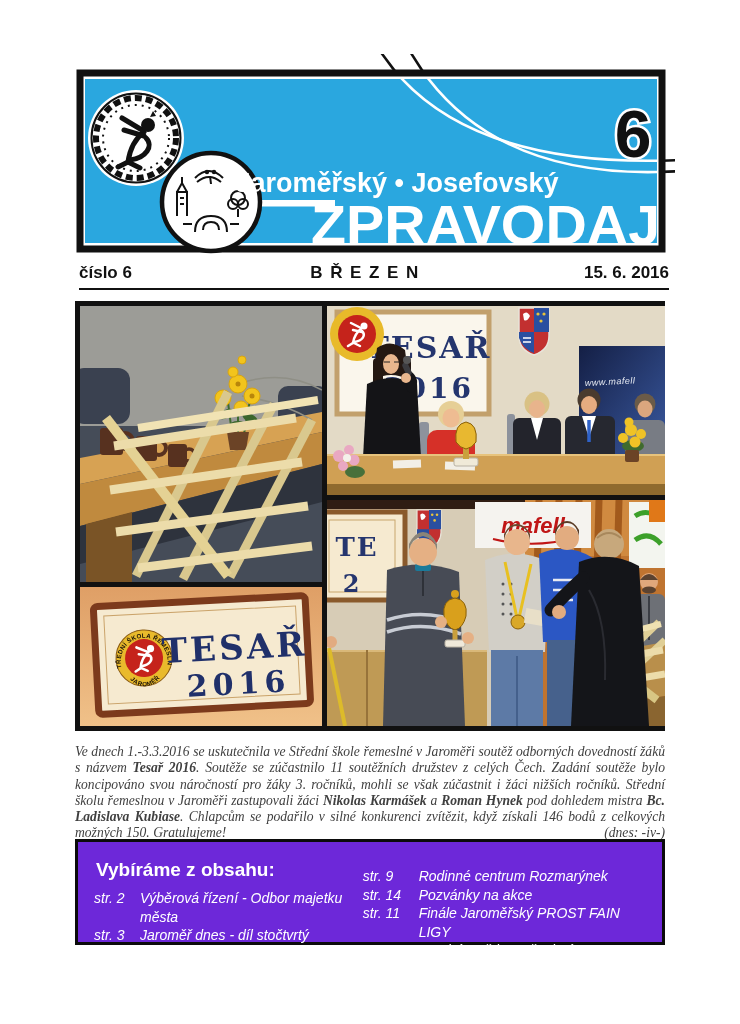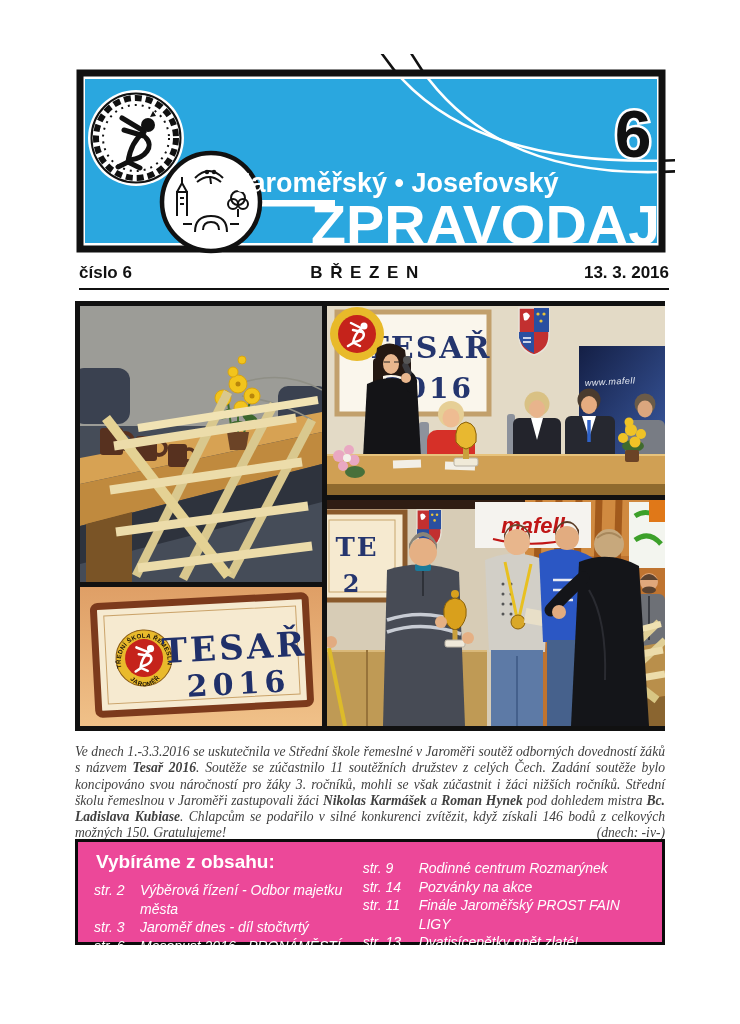--- a/index.html
+++ b/index.html
@@ -15,22 +15,22 @@
            background:#111;padding:5px;box-sizing:border-box;display:flex;gap:5px;}
   .col-l{width:242px;display:flex;flex-direction:column;gap:5px;}
   .col-r{flex:1;display:flex;flex-direction:column;gap:5px;}
   .collage svg{display:block;}
   .article{position:absolute;left:75px;top:744px;width:590px;
            font-family:"Liberation Serif",serif;font-style:italic;
            font-size:13.6px;line-height:16.3px;text-align:justify;color:#404040;}
   .article b{font-weight:bold;}
   .credit{position:absolute;right:0;bottom:0;background:#fff;padding-left:10px;}
   .toc{position:absolute;left:75px;top:839px;width:590px;height:106px;
-       box-sizing:border-box;background:#ec4899;border:3px solid #0b0b0b;
-       display:flex;padding:6px 14px 4px 16px;color:#fff;}
+       box-sizing:border-box;background:#6d28d9;border:3px solid #0b0b0b;
+       display:flex;padding:14px 14px 4px 16px;color:#fff;}
   .toc-left{width:48.5%;}
   .toc-right{width:51.5%;padding-top:11px;}
   .toc-title{font-size:19px;font-weight:bold;margin:3px 0 8px 2px;}
   .toc-item{display:flex;font-style:italic;font-size:14px;line-height:18.5px;}
   .toc-page{flex:none;width:46px;}
   .toc-right .toc-page{width:56px;}
 </style>
 </head>
 <body>
 
@@ -101,21 +101,21 @@
 
       <text x="322" y="138" text-anchor="middle" font-size="27" font-weight="bold" fill="#fff" style="font-family:'Liberation Sans',sans-serif">Jaroměřský • Josefovský</text>
       <text x="236" y="190" font-size="55" font-weight="bold" fill="#fff" textLength="349" lengthAdjust="spacingAndGlyphs" style="font-family:'Liberation Sans',sans-serif">ZPRAVODAJ</text>
       <text x="558" y="103" text-anchor="middle" font-size="66" font-weight="bold" fill="#111" stroke="#fff" stroke-width="5" paint-order="stroke" style="font-family:'Liberation Sans',sans-serif">6</text>
     </svg>
   </div>
 
   <div class="dateline">
     <span>číslo 6</span>
     <span class="month">BŘEZEN</span>
-    <span>13. 3. 2016</span>
+    <span>15. 6. 2016</span>
   </div>
 
   <div class="collage">
     <div class="col-l">
 
       <svg width="242" height="276" viewBox="0 0 242 276">
         <rect width="242" height="276" fill="#454c58"></rect>
         <rect width="242" height="120" fill="#9c9c97"></rect>
         <rect x="-8" y="62" width="58" height="56" rx="12" fill="#3a4150"></rect>
         <rect x="198" y="80" width="50" height="40" rx="10" fill="#3a4150"></rect>
@@ -450,21 +450,21 @@
           <path d="M 256,78 Q 236,96 224,110" stroke="#141519" stroke-width="13" fill="none" stroke-linecap="round"></path>
           <path d="M 262,90 Q 280,120 278,180" stroke="#2a2b31" stroke-width="2" fill="none"></path>
         </g>
         <circle cx="232" cy="112" r="7" fill="#e2ac80"></circle>
       </svg>
     </div>
   </div>
 
   <div class="article">
     <span>Ve dnech 1.-3.3.2016 se uskutečnila ve Střední škole řemeslné v Jaroměři soutěž odborných dovedností žáků s názvem </span><b>Tesař 2016</b><span>. Soutěže se zúčastnilo 11 soutěžních družstev z celých Čech. Zadání soutěže bylo koncipováno svou náročností pro žáky 3. ročníků, mohli se však zúčastnit i žáci nižších ročníků. Střední školu řemeslnou v Jaroměři zastupovali žáci </span><b>Nikolas Karmášek</b><span> a </span><b>Roman Hynek</b><span> pod dohledem mistra </span><b>Bc. Ladislava Kubiase</b><span>. Chlapcům se podařilo v silné konkurenci zvítězit, když získali 146 bodů z celkových možných 150. Gratulujeme!</span>
-    <span class="credit">(dnech: -iv-)</span>
+    <span class="credit">(dnes: -iv-)</span>
   </div>
 
   <div class="toc">
     <div class="toc-left">
       <div class="toc-title">Vybíráme z obsahu:</div>
       <div class="toc-item">
         <span class="toc-page">str. 2</span>
         <span>Výběrová řízení - Odbor majetku města</span>
       </div>
       <div class="toc-item">

